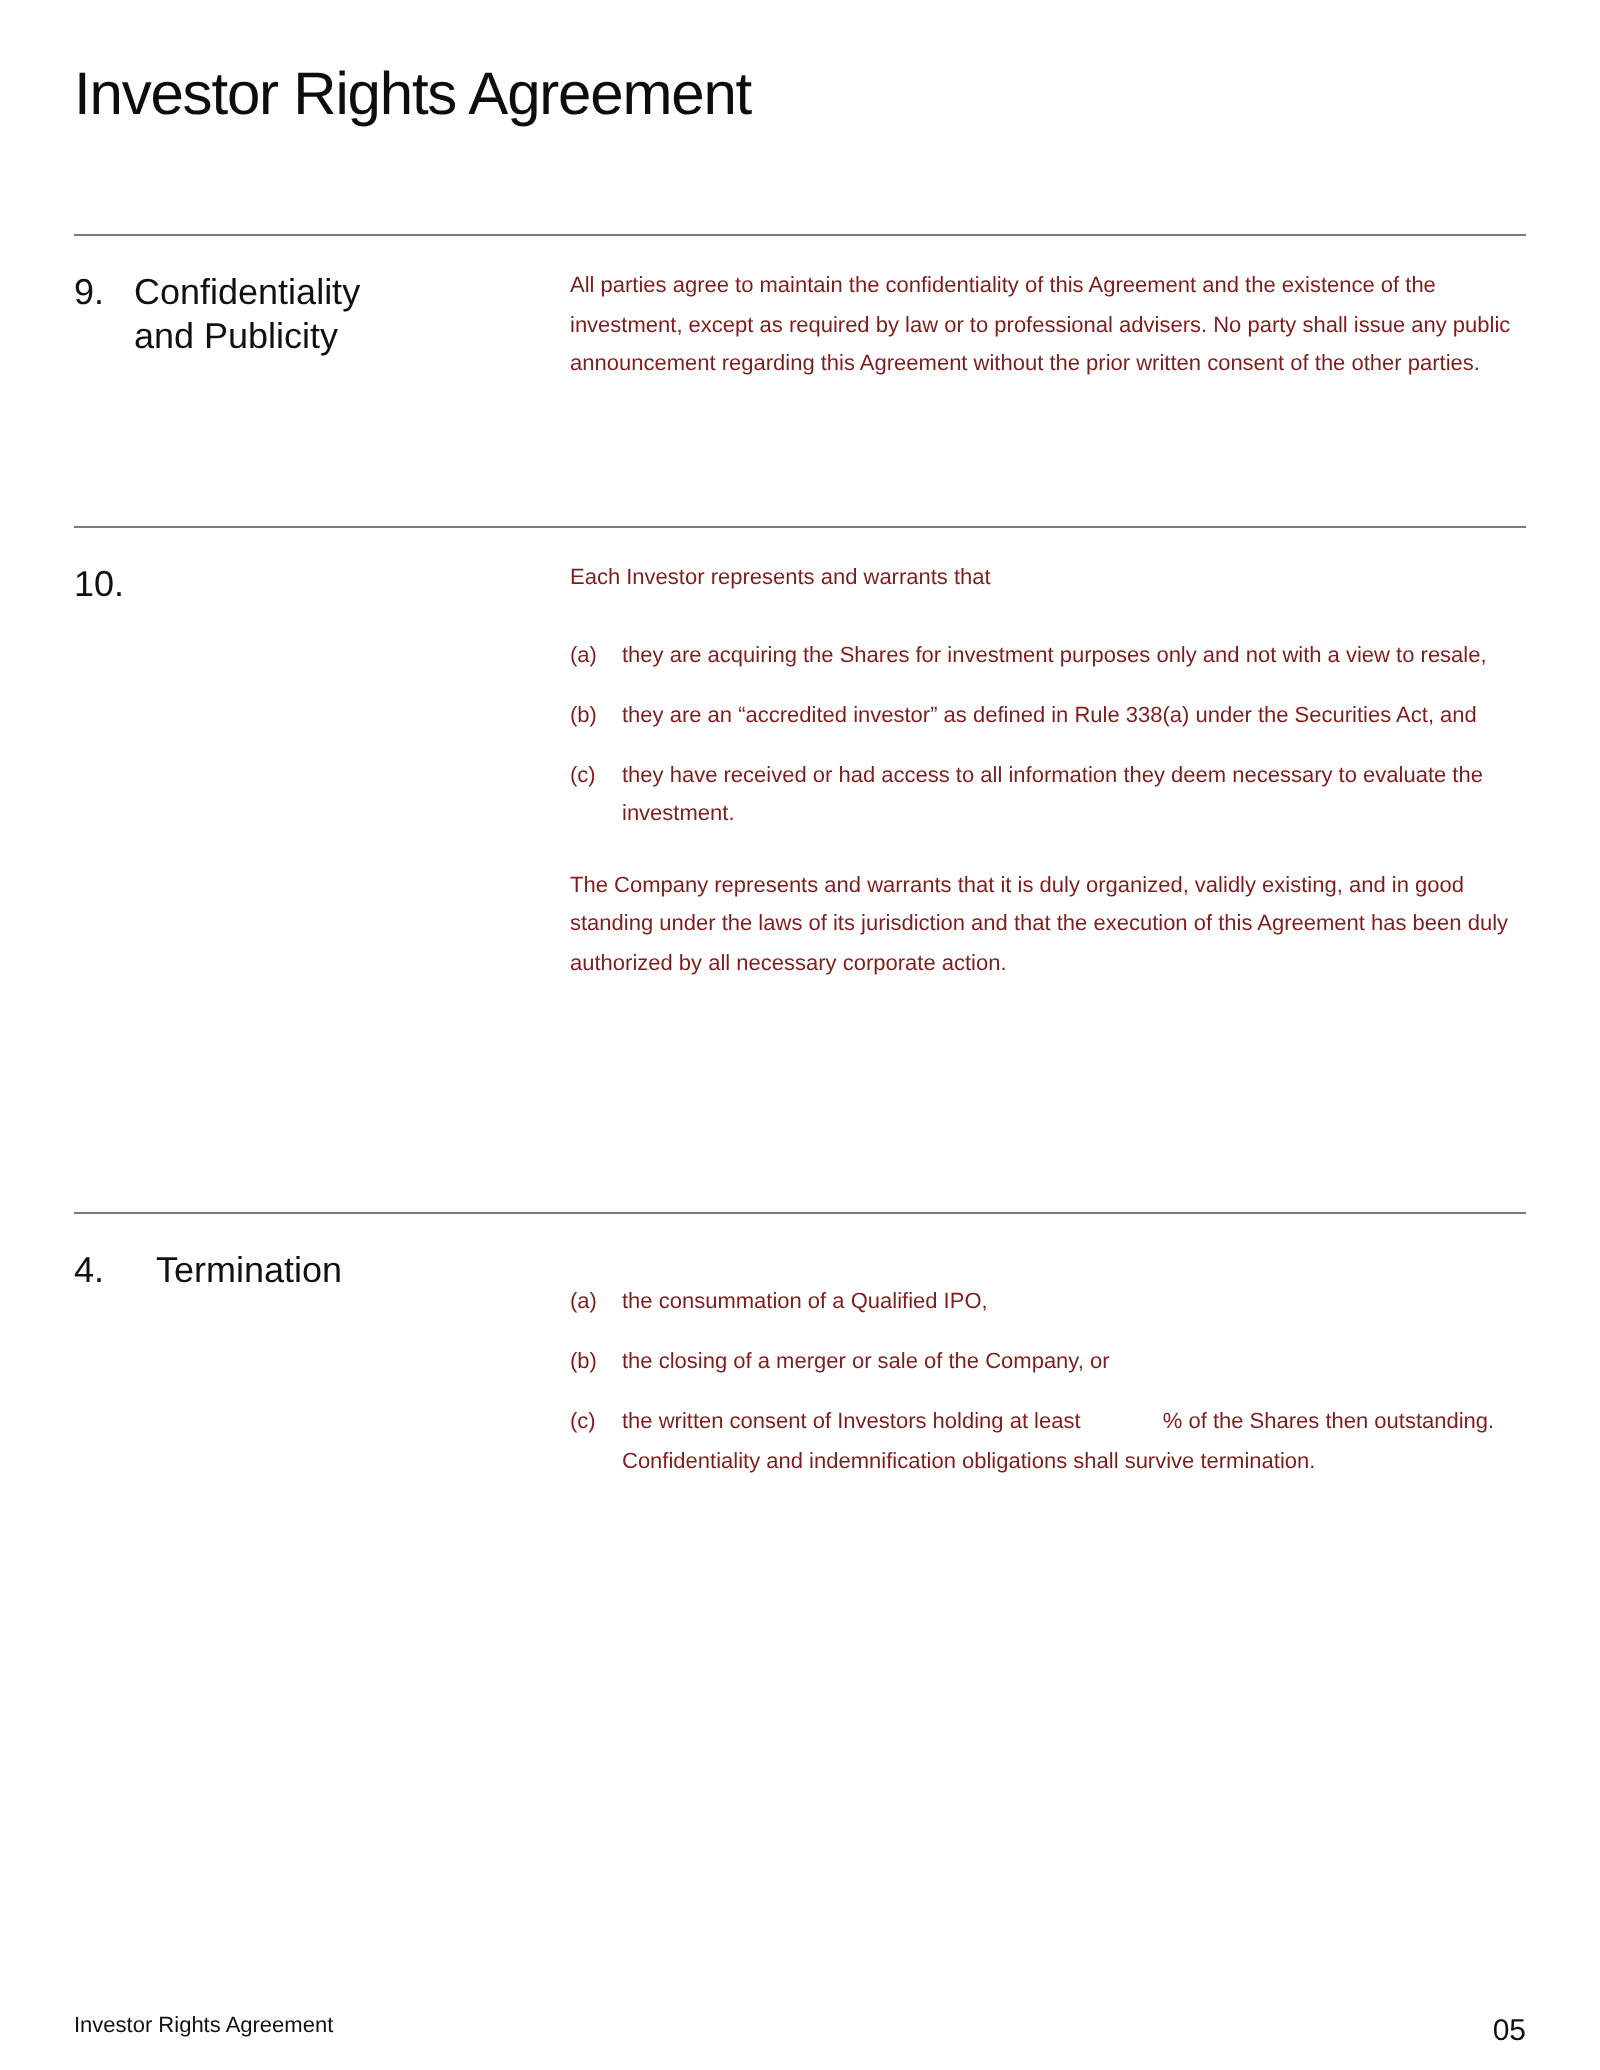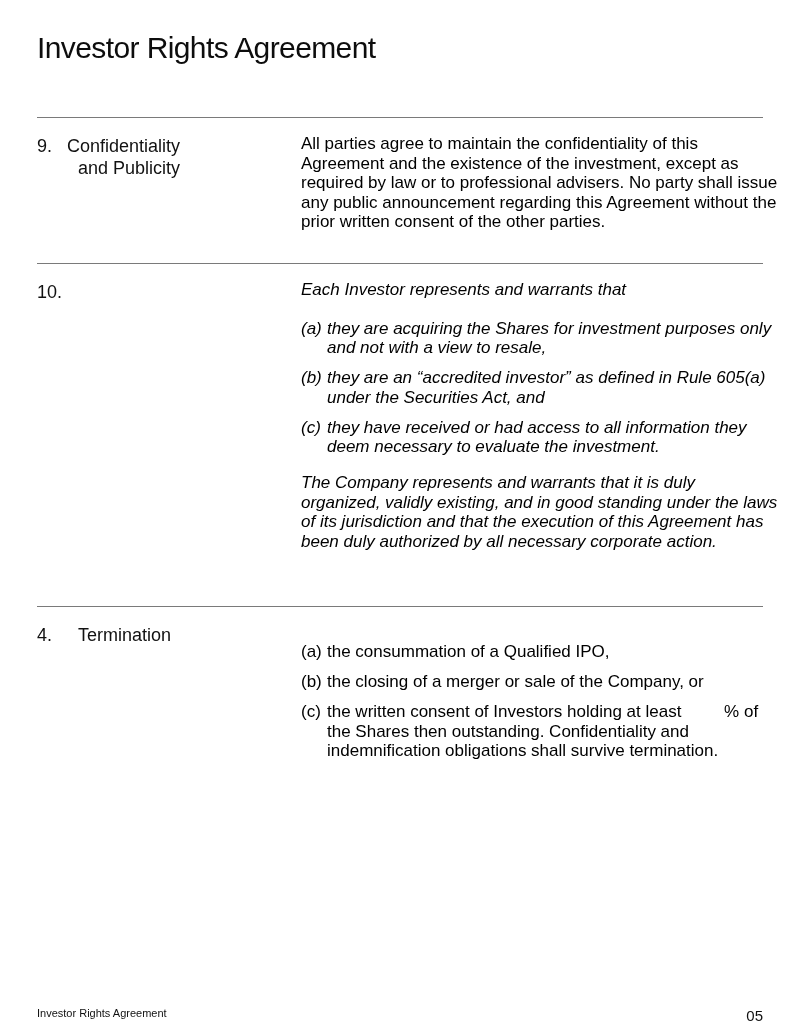--- a/index.html
+++ b/index.html
@@ -49,26 +49,26 @@
       color: #111;
     }
     .sec-num {
       flex: 0 0 auto;
     }
     .sec-title {
       flex: 0 0 auto;
     }
     .sec-body {
       position: absolute;
-      left: 264px;
+      left: 248px;
       top: 0;
       width: 478px;
-      font-size: 17px;
+      font-size: 11px;
       line-height: 19.6px;
-      color: #000000;
+      color: #7f1d1d;
     }
     .sec-body p {
       margin: 0;
     }
     .list {
       margin: 0;
       padding: 0;
       list-style: none;
     }
     .list-item {
@@ -106,44 +106,44 @@
 
 <h1 class="page-title">Investor Rights Agreement</h1>
 
 <div class="divider" style="top:117px;"></div>
 
 <div class="section" style="top:135px;">
   <div class="sec-heading">
     <span class="sec-num" style="width:30px;">9.</span>
     <span class="sec-title">
       <span style="display:block;">Confidentiality</span>
-      <span style="display:block;text-align:right;">and Publicity</span>
+      <span style="display:block;">and Publicity</span>
     </span>
   </div>
   <div class="sec-body" style="top:-1px;">
     <p>All parties agree to maintain the confidentiality of this Agreement and the existence of the investment, except as required by law or to professional advisers. No party shall issue any public announcement regarding this Agreement without the prior written consent of the other parties.</p>
   </div>
 </div>
 
 <div class="divider" style="top:263px;"></div>
 
 <div class="section" style="top:281px;">
   <div class="sec-heading">
     <span class="sec-num" style="width:41px;">10.</span>
   </div>
-  <div class="sec-body" style="top:-1px;font-style:italic;">
+  <div class="sec-body" style="top:-1px;">
     <p>Each Investor represents and warrants that</p>
     <ul class="list" style="margin-top:19px;">
       <li class="list-item">
         <span class="marker">(a)</span>
         <span class="text">they are acquiring the Shares for investment purposes only and not with a view to resale,</span>
       </li>
       <li class="list-item">
         <span class="marker">(b)</span>
-        <span class="text">they are an “accredited investor” as defined in Rule 605(a) under the Securities Act, and</span>
+        <span class="text">they are an “accredited investor” as defined in Rule 338(a) under the Securities Act, and</span>
       </li>
       <li class="list-item">
         <span class="marker">(c)</span>
         <span class="text">they have received or had access to all information they deem necessary to evaluate the investment.</span>
       </li>
     </ul>
     <p style="margin-top:16px;">The Company represents and warrants that it is duly organized, validly existing, and in good standing under the laws of its jurisdiction and that the execution of this Agreement has been duly authorized by all necessary corporate action.</p>
   </div>
 </div>
 

